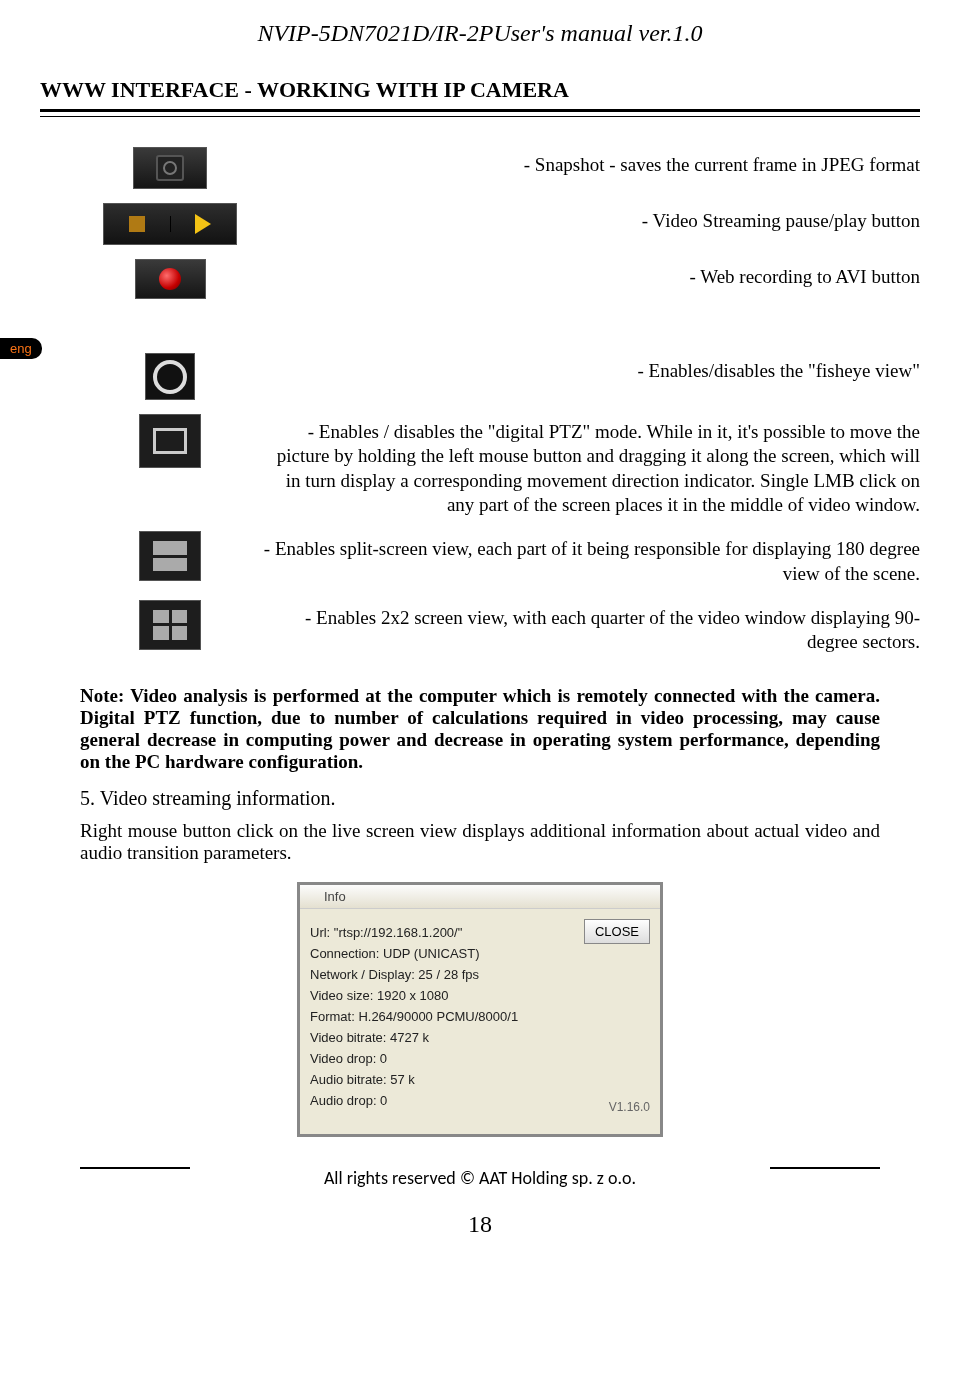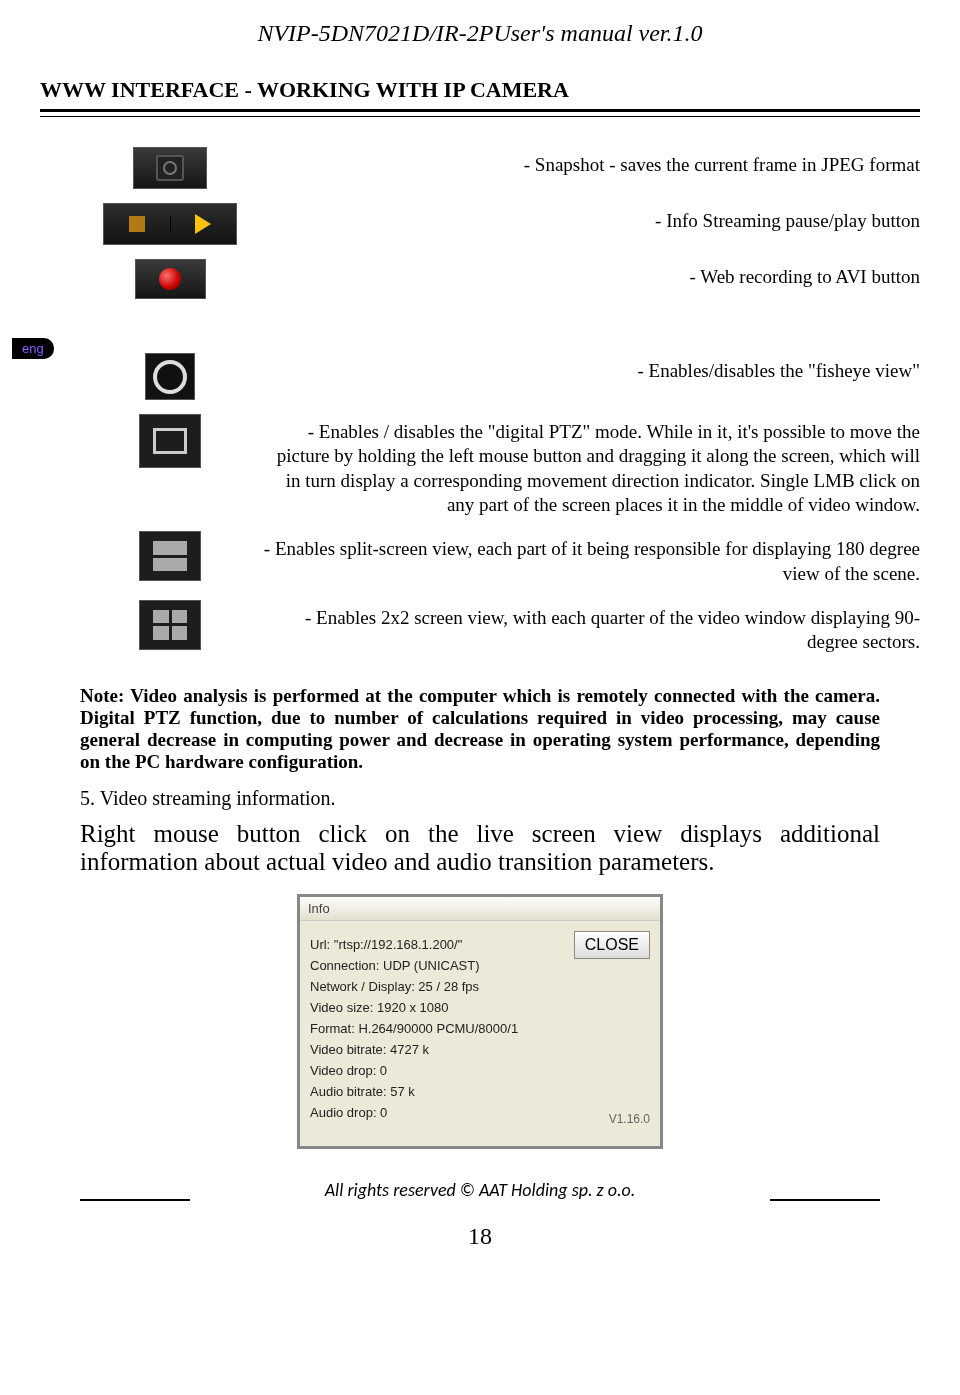--- a/index.html
+++ b/index.html
@@ -26,24 +26,24 @@
     margin-bottom: 6px;
   }
   .double-rule {
     border-top: 3px solid #000;
     border-bottom: 1px solid #000;
     height: 4px;
     margin-bottom: 30px;
   }
   .eng-tab {
     position: absolute;
-    left: 12px;
+    left: 0;
     top: 338px;
     background: #000;
-    color: #8b5cf6;
+    color: #f97316;
     font-size: 13px;
     font-family: Arial, sans-serif;
     padding: 3px 10px;
     border-top-right-radius: 10px;
     border-bottom-right-radius: 10px;
   }
   .content {
     margin-left: 40px;
     margin-right: 0;
     text-align: right;
@@ -104,57 +104,57 @@
     font-weight: bold;
     font-size: 19px;
     text-align: justify;
     margin: 30px 40px 14px 40px;
   }
   .step5 {
     font-size: 20px;
     margin: 0 40px 10px 40px;
   }
   .para {
-    font-size: 25px;
+    font-size: 19px;
     margin: 0 40px 18px 40px;
     text-align: justify;
   }
   .info-win-wrap{
     display:flex;justify-content:center;margin-bottom:30px;
   }
   .info-win{
     width:360px;
     border:3px solid #888;
     font-family: Tahoma, Arial, sans-serif;
     font-size:13px;
     background:#ece9d8;
   }
   .info-title{
     background:linear-gradient(#fcfcfc,#e4e0d0);
-    padding:4px 8px;
+    padding:4px 24px;
     color:#444;
     border-bottom:1px solid #ccc;
   }
   .info-body{
     display:flex;
     padding:10px 10px 20px 10px;
     gap:10px;
   }
   .info-lines{flex:1;color:#222;}
   .info-lines div{margin:6px 0;}
   .info-side{display:flex;flex-direction:column;justify-content:space-between;align-items:flex-end;}
   .close-btn{
     border:1px solid #888;
     background:linear-gradient(#fefefe,#ddd);
     padding:4px 10px;
-    font-size:16px;
+    font-size:13px;
   }
   .ver{color:#666;font-size:12px;margin-top:auto;}
   .footer-rule{
-    display:flex;align-items:flex-end;margin:0 40px;font-style:italic;
+    display:flex;align-items:flex-start;margin:0 40px;
   }
   .footer-rule .seg{flex:0 0 110px;border-top:2px solid #000;}
   .footer-rule .txt{flex:1;text-align:center;font-family:Calibri,Arial,sans-serif;font-size:18px;}
   .page-num{
     text-align:center;font-size:24px;margin-top:22px;
   }
 </style>
 </head>
 <body>
 
@@ -181,21 +181,21 @@
       <div class="icon-col">
         <div class="icon-box pp">
           <div class="half">
               <div class="sq"></div>
             </div>
           <div class="half">
               <div class="tri"></div>
             </div>
         </div>
       </div>
-      <div class="desc-col">- Info Streaming pause/play button</div>
+      <div class="desc-col">- Video Streaming pause/play button</div>
     </div>
 
     <div class="row">
       <div class="icon-col">
         <div class="icon-box rec">
             <div class="dot"></div>
           </div>
       </div>
       <div class="desc-col">- Web recording to AVI button</div>
     </div>

